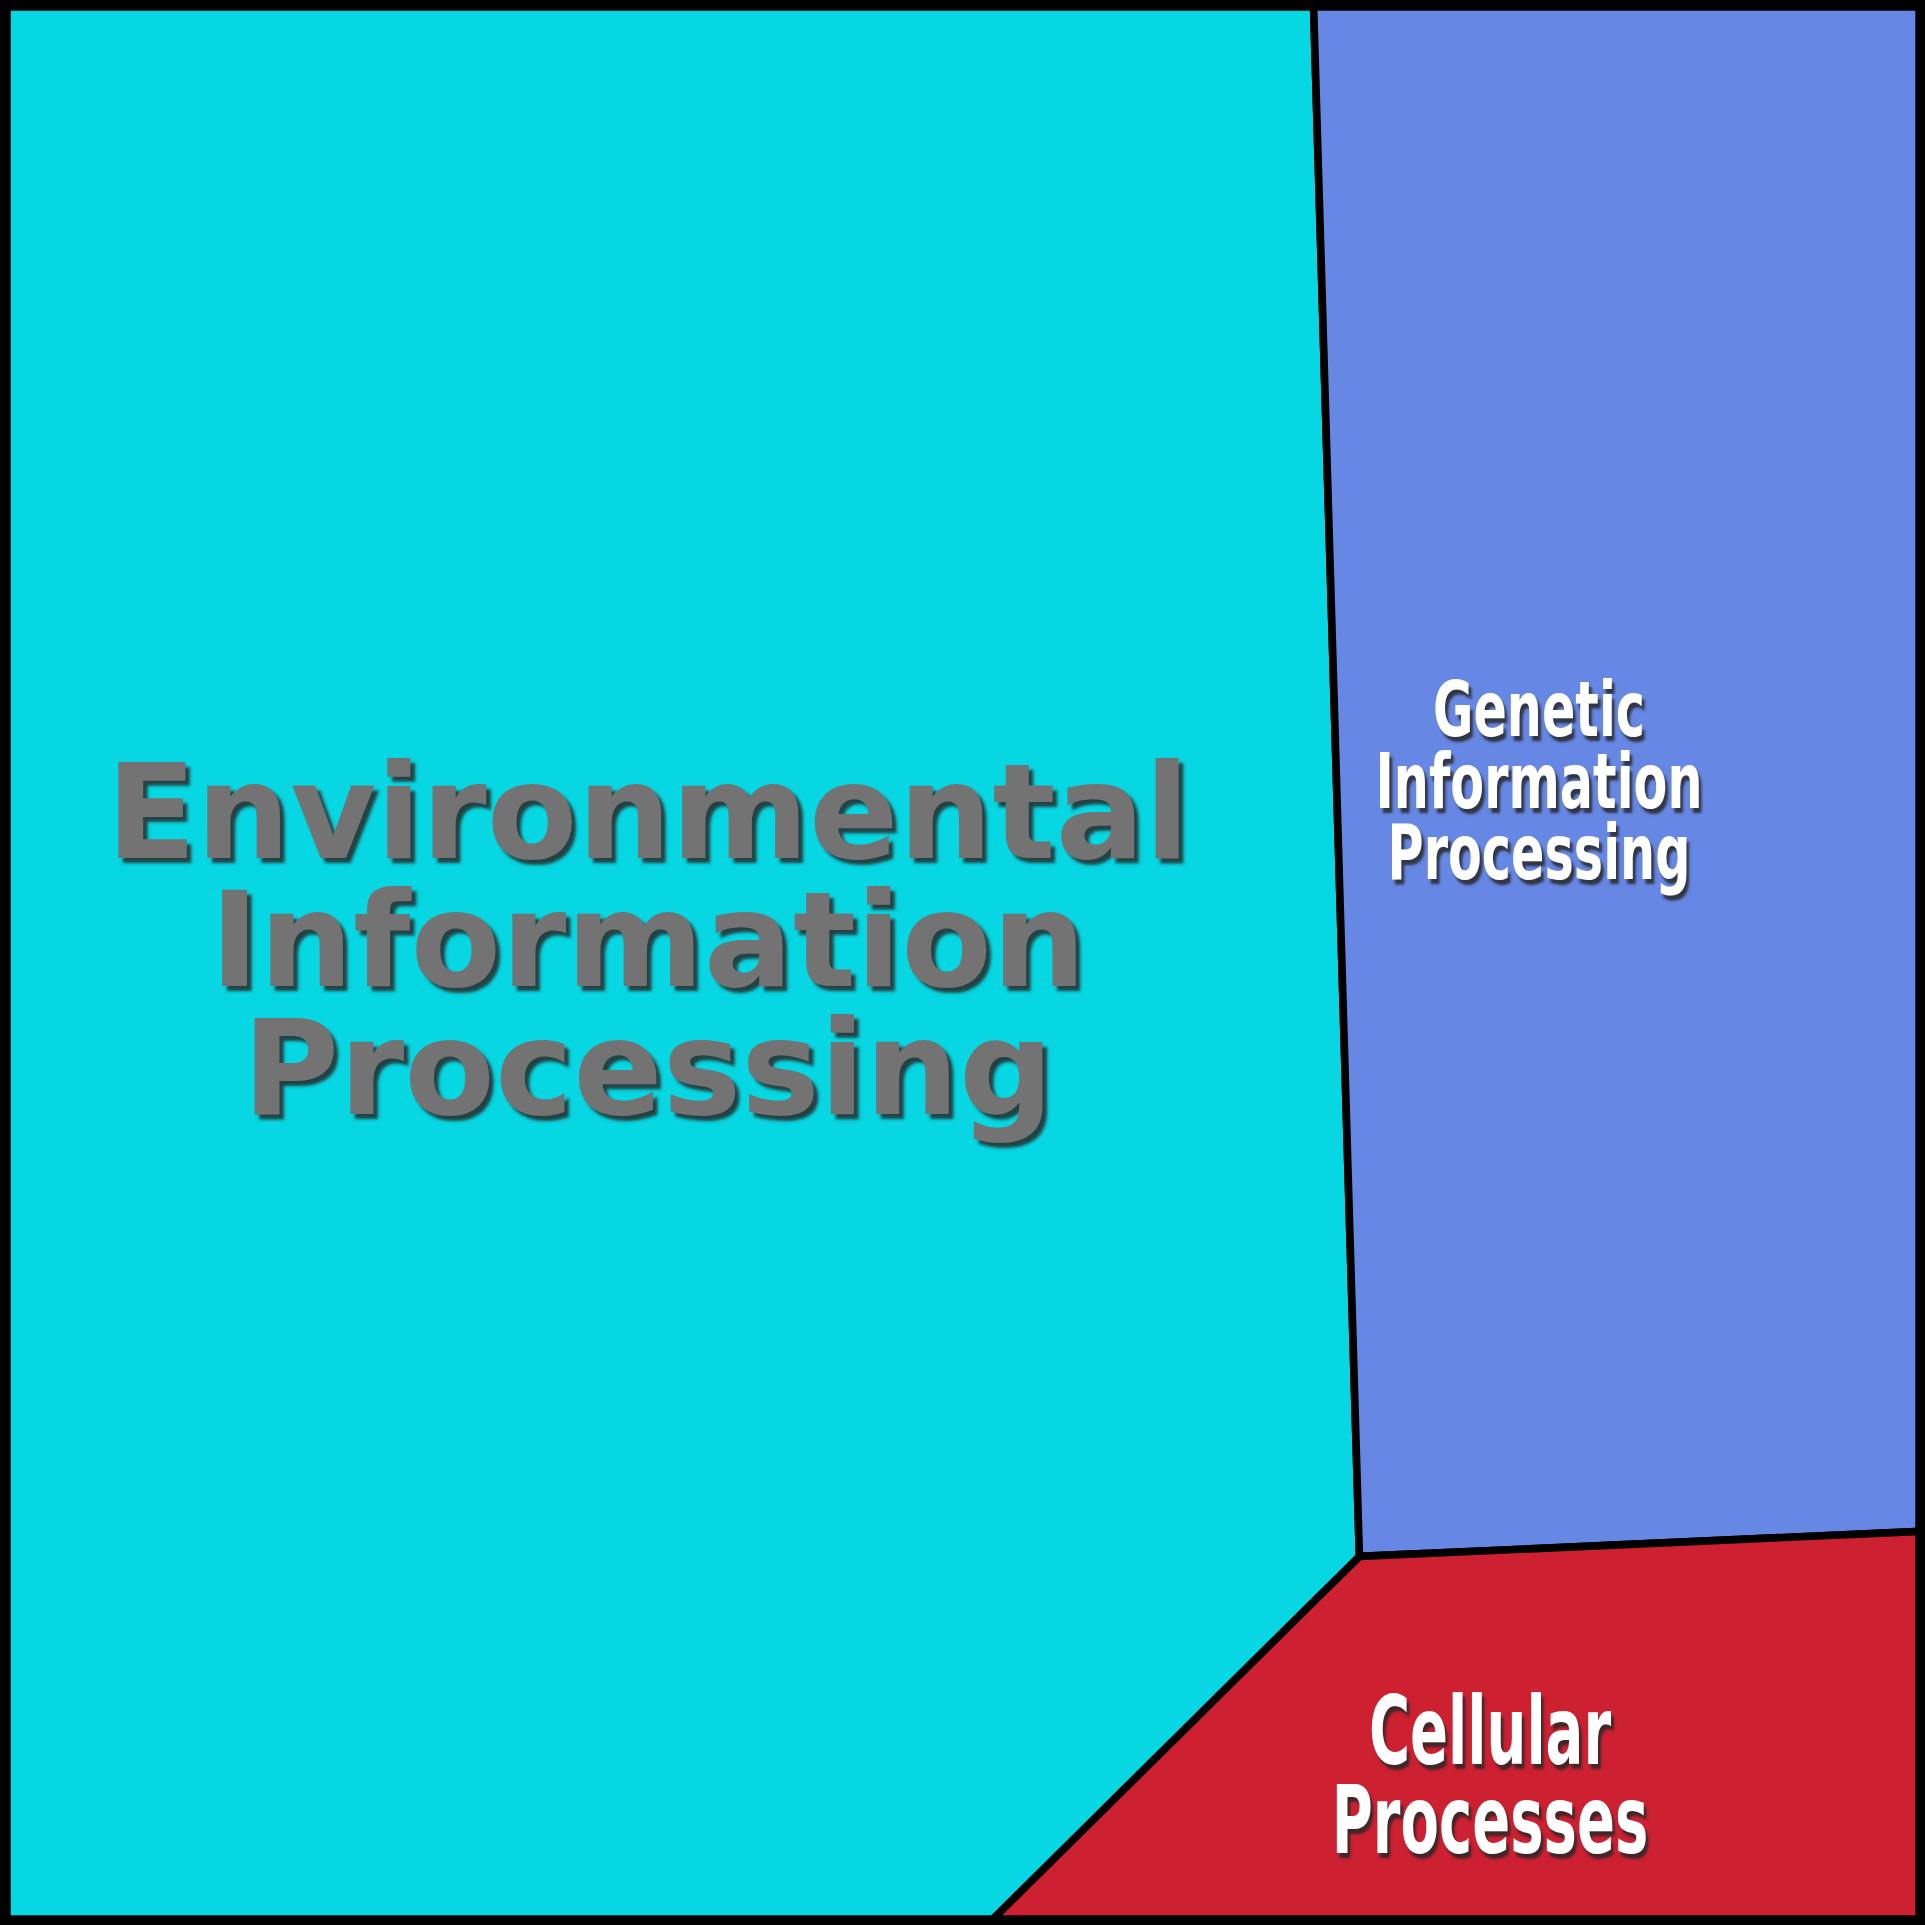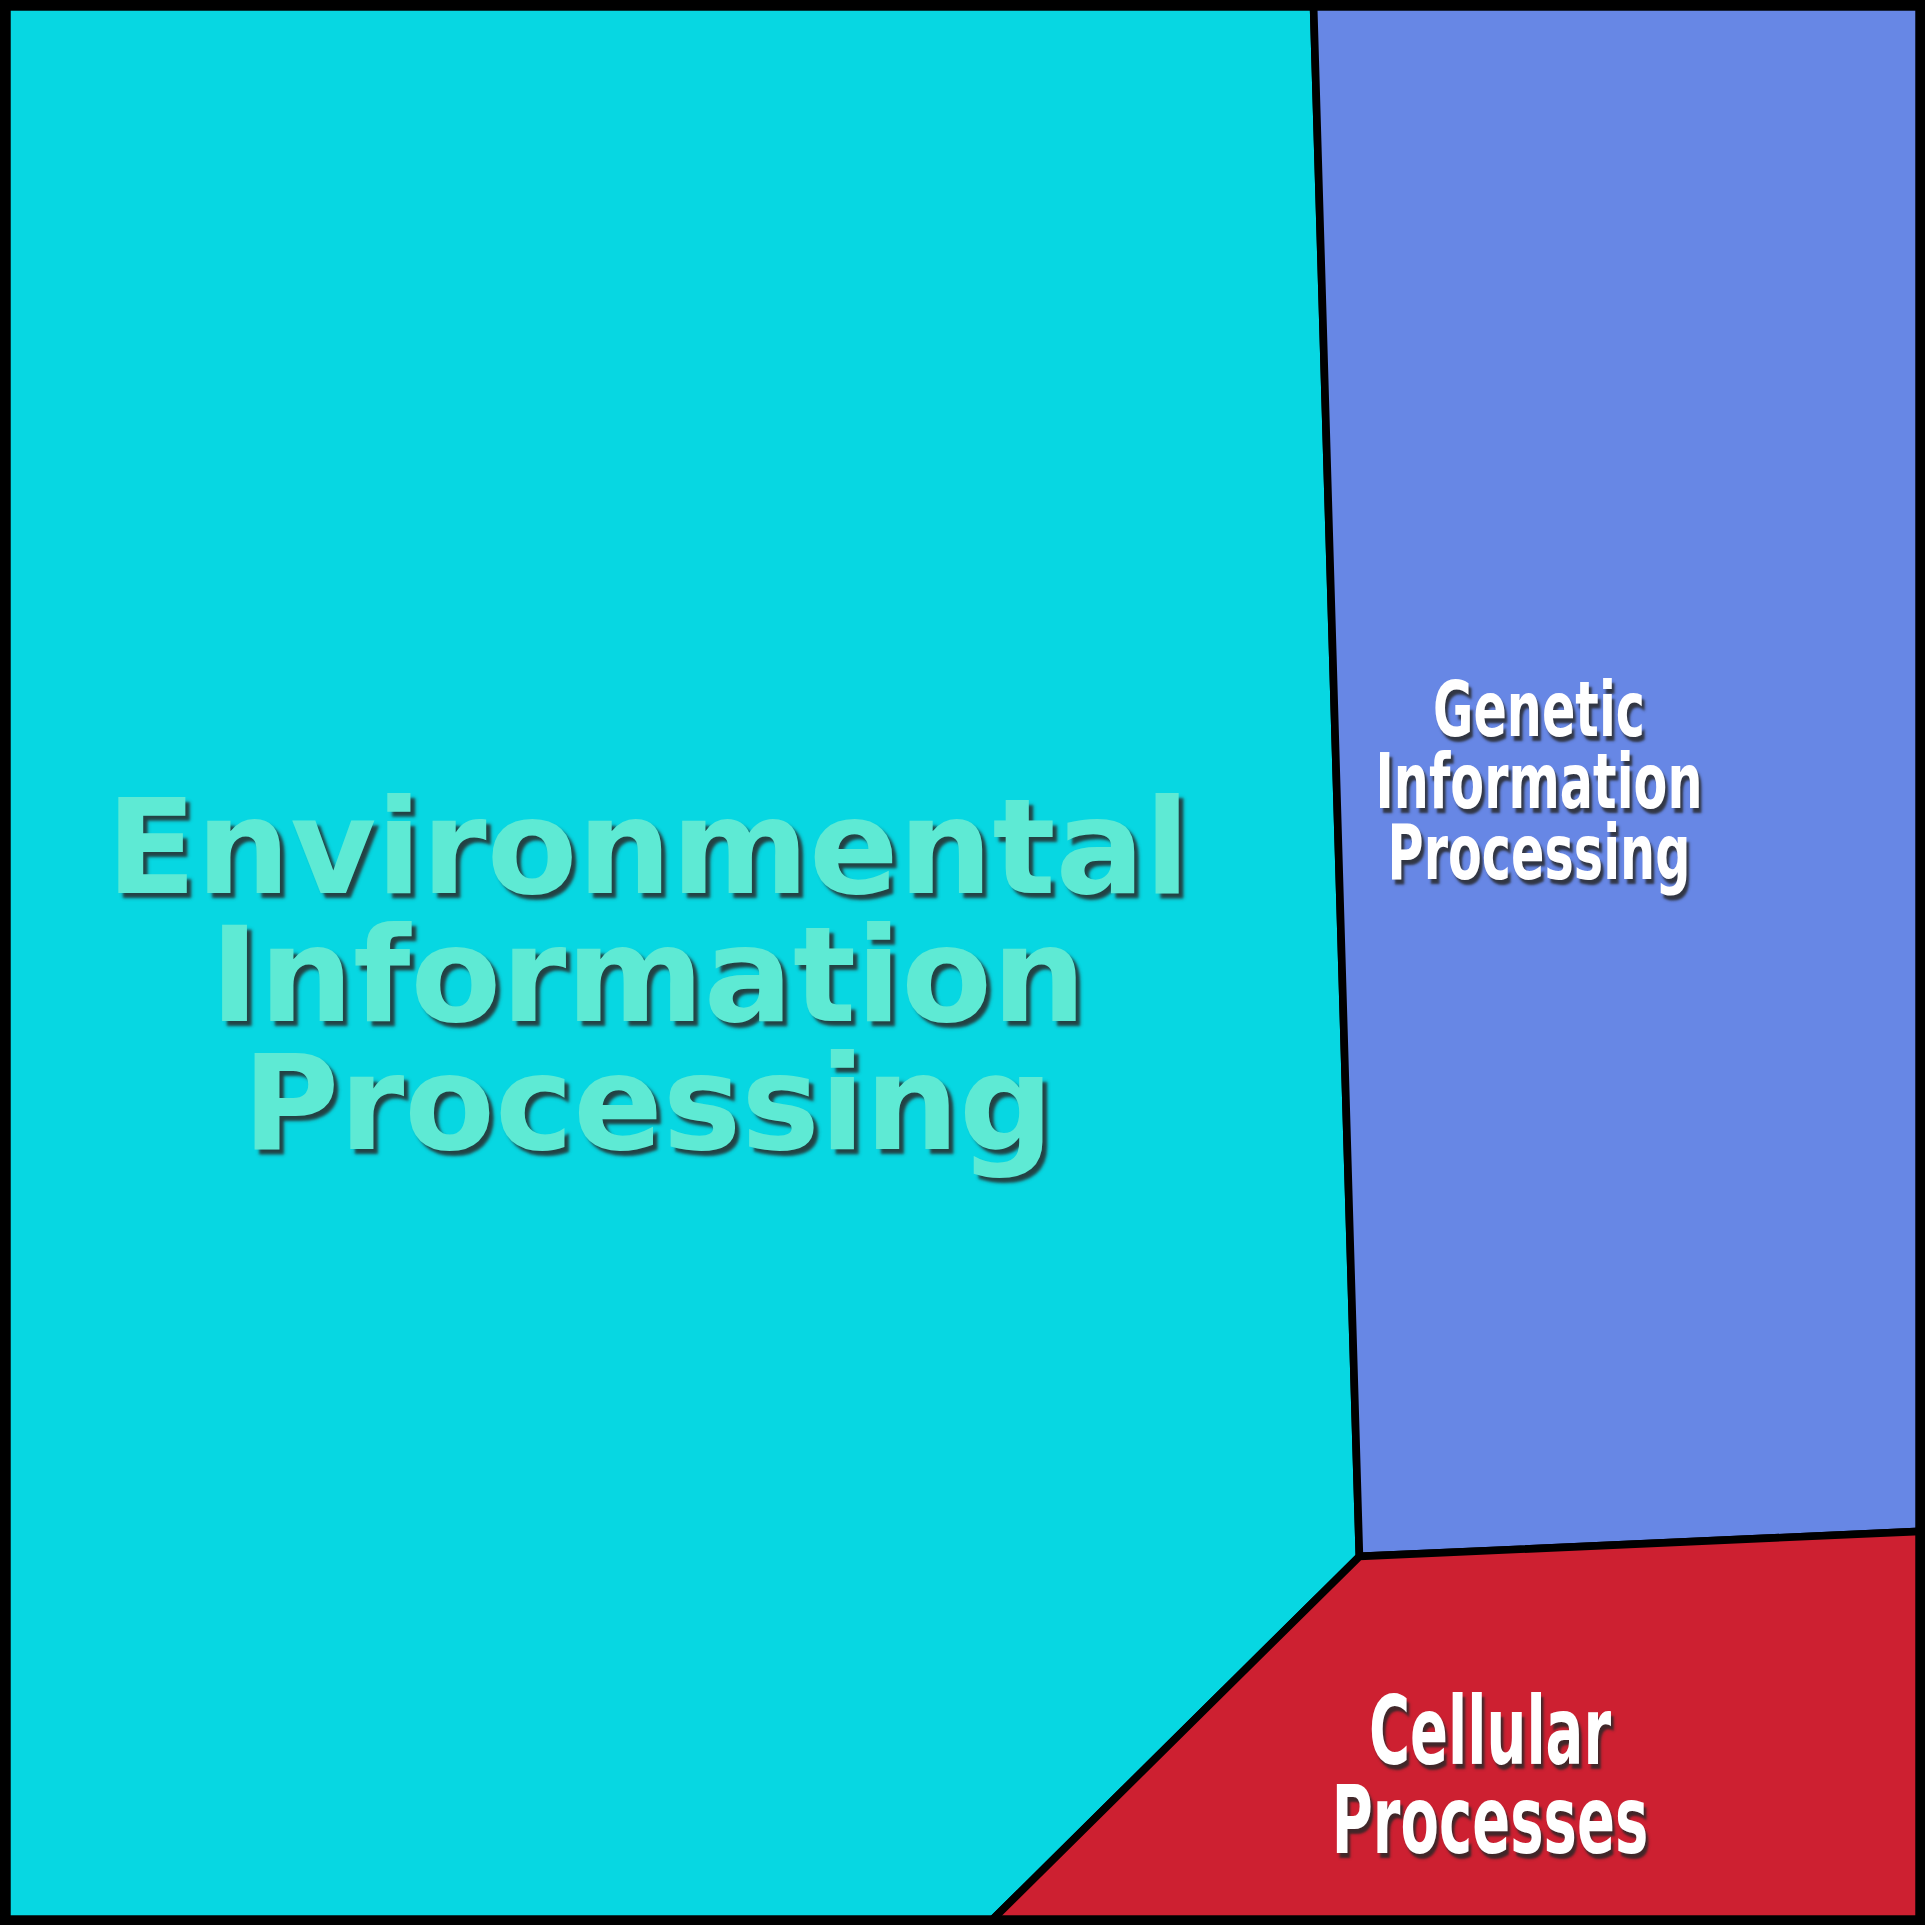--- a/index.html
+++ b/index.html
@@ -46,21 +46,21 @@
 
   <svg id="treemap-svg" viewBox="0 0 2512 2512" xmlns="http://www.w3.org/2000/svg">
     <g id="regions-group">
         <polygon points="0,0 1713,0 1773,2030 1286,2512 0,2512" fill="#07d7e2" stroke="#000000" stroke-width="10" stroke-linejoin="miter"></polygon>
         <polygon points="1713,0 2512,0 2512,1997 1773,2030" fill="#6787e5" stroke="#000000" stroke-width="10" stroke-linejoin="miter"></polygon>
         <polygon points="1773,2030 2512,1997 2512,2512 1286,2512" fill="#cd2031" stroke="#000000" stroke-width="10" stroke-linejoin="miter"></polygon>
       </g>
     <rect id="frame-rect" x="0" y="0" width="2512" height="2512" fill="none" stroke="#000000" stroke-width="28"></rect>
   </svg>
 
-  <div class="region-label" id="label-0" style="left: 648px; top: 975px; font-size: 132px; line-height: 0.97; transform: translate(-50%, -50%) scaleX(1); color: #5eead4;">
+  <div class="region-label" id="label-0" style="left: 648px; top: 940px; font-size: 132px; line-height: 0.97; transform: translate(-50%, -50%) scaleX(1); color: #737373;">
     <span class="label-line">Environmental</span>
     <span class="label-line">Information</span>
     <span class="label-line">Processing</span>
   </div>
 
   <div class="region-label" id="label-1" style="left: 1539px; top: 781px; font-size: 77px; line-height: 0.93; transform: translate(-50%, -50%) scaleX(0.64); color: rgb(255, 255, 255);">
     <span class="label-line">Genetic</span>
     <span class="label-line">Information</span>
     <span class="label-line">Processing</span>
   </div>

